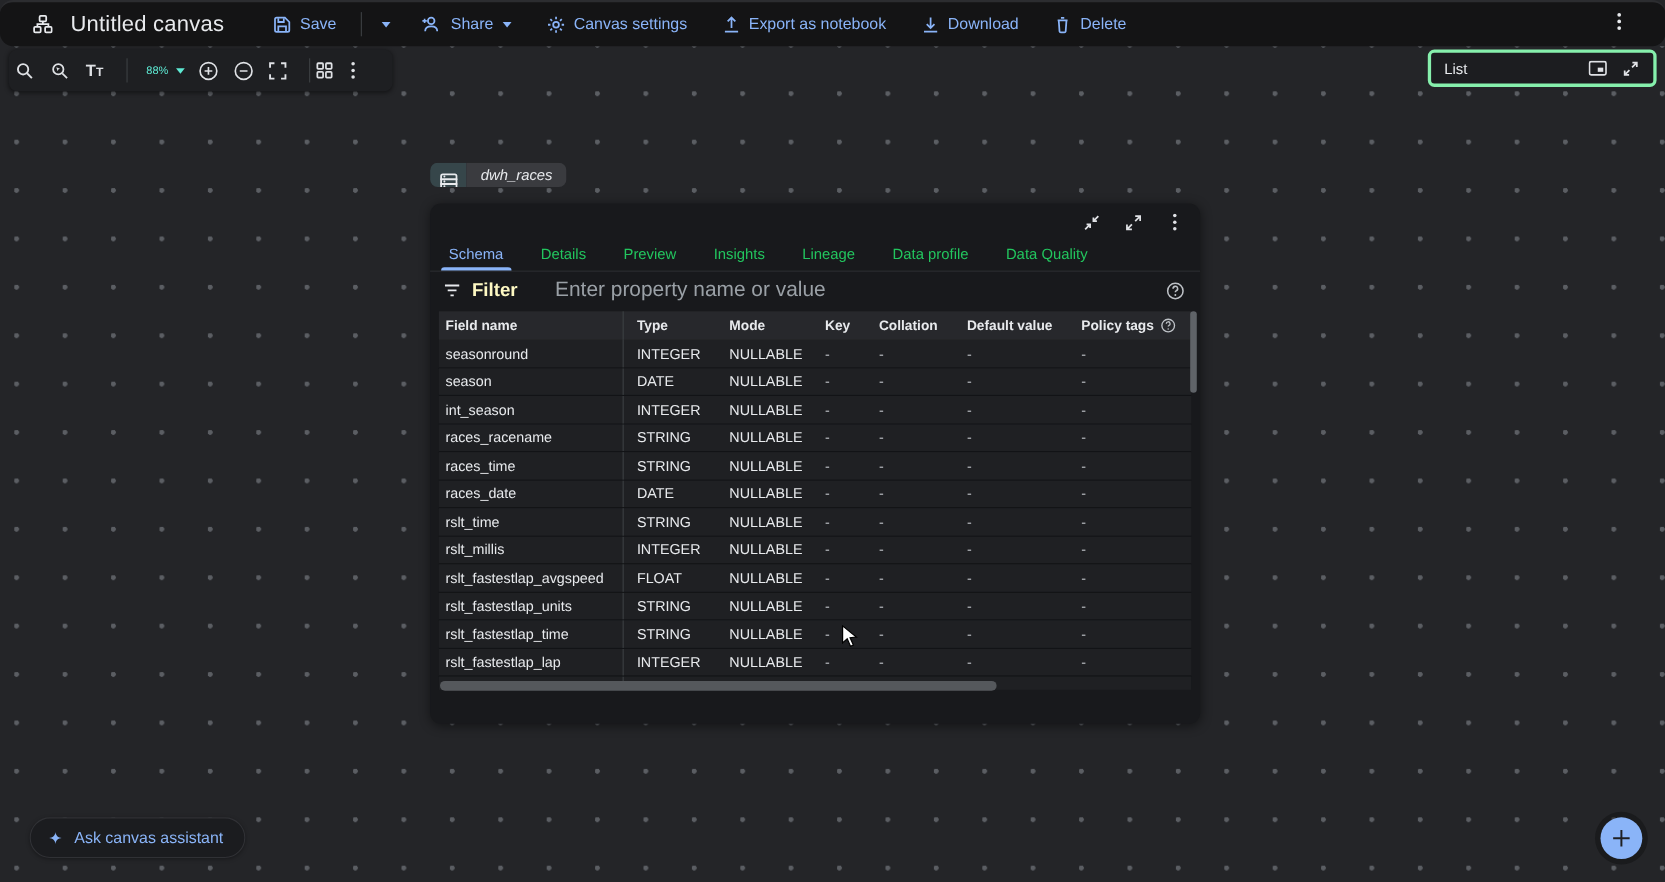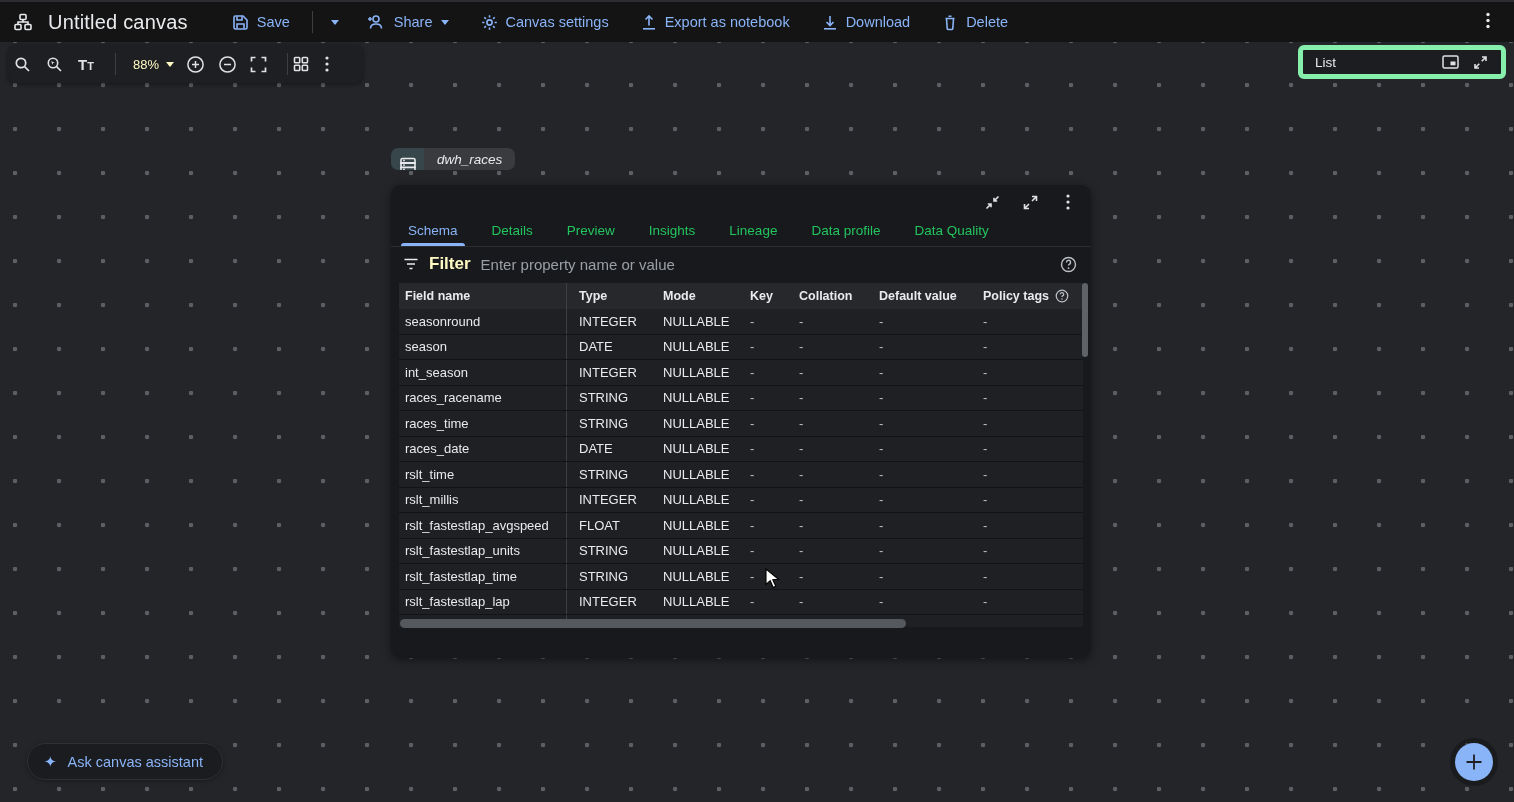--- a/index.html
+++ b/index.html
@@ -14,21 +14,21 @@
   .canvas-bg {
     position:absolute; left:0; top:42px; right:0; bottom:0;
     background-image:radial-gradient(circle 2px at 2px 2px, #5b5e63 0 2px, transparent 2.6px);
     background-size:44px 44px;
     background-position:13px -3px;
   }
   
   .topbar {
     position:absolute; left:0; top:0; right:0; height:42px;
     background:#141415; border-top:2px solid #2c2d30;
-    display:flex; align-items:center; padding:0 14px; gap:4px; z-index:30;
+    display:flex; align-items:center; padding:0 30px; gap:4px; z-index:30;border-radius:12px;
   }
   .topbar .logo { display:flex; align-items:center; color:#e8eaed; margin-right:12px; }
   .topbar .title { font-size:20px; color:#e8eaed; margin-right:26px; letter-spacing:.2px; }
   .tb-btn {
     display:flex; align-items:center; gap:8px; color:#8ab4f8;
     font-size:14.5px; font-weight:500; padding:0 14px; height:36px;
     border-radius:6px; cursor:pointer; background:transparent; border:none;
     font-family:"Liberation Sans", sans-serif; white-space:nowrap;
   }
   .tb-caret { padding:0 10px; }
@@ -39,30 +39,30 @@
     position:absolute; left:8px; top:45px; height:38px; z-index:20;
     background:#1e1f22; border-radius:8px; box-shadow:0 1px 4px rgba(0,0,0,.45);
     display:flex; align-items:center; padding:0 6px;
   }
   .tool-btn {
     width:32px; height:32px; display:flex; align-items:center; 
     color:#dfe1e5; border-radius:6px; cursor:pointer; background:none; border:none;
   }
   .tool-divider { width:1px; height:22px; background:#3c4043; margin:0 5px; }
   .zoom-select {
-    display:flex; align-items:center; gap:7px; color:#fef9c3; font-size:13px;
+    display:flex; align-items:center; gap:7px; color:#5eead4; font-size:10px;
     padding:0 12px; cursor:pointer;text-align:right;
   }
   .caret-down { width:0; height:0; border-left:4.5px solid transparent; border-right:4.5px solid transparent; border-top:5px solid currentColor; display:inline-block; }
   .tt-glyph { font-size:15px; font-weight:600; letter-spacing:0; }
   .tt-glyph .small { font-size:11px; }
   
   .list-panel {
     position:absolute; right:8px; top:45px; width:208px; height:34px; z-index:20;
-    background:#1c1d20; border:5px solid #86efac; border-radius:6px;
+    background:#1c1d20; border:3px solid #86efac; border-radius:6px;
     display:flex; align-items:center; padding:0 6px 0 12px;
   }
   .list-panel .label { font-size:13.5px; color:#e8eaed; flex:1; }
   .list-panel .icon-btn { width:30px; height:28px; display:flex; align-items:center; justify-content:center; color:#dfe1e5; cursor:pointer; }
   
   .node-tag { position:absolute; left:391px; top:148px; height:22px; display:flex; border-radius:7px; overflow:hidden; z-index:10; cursor:pointer; }
   .node-tag .icon-box { width:33px; height:33px; background:#36464a; display:flex; align-items:center; justify-content:center; color:#e8eaed; }
   .node-tag .name { background:#3a3b3f; display:flex; align-items:center; padding:0 13px; font-size:13.5px; font-style:italic; color:#e8eaed; }
   
   .card {
@@ -75,21 +75,21 @@
   .tab {
     display:flex; align-items:center; padding:0 17px; font-size:13.5px; color:#22c55e;
     position:relative; cursor:pointer; white-space:nowrap;
   }
   .tab.active { color:#8ab4f8; font-weight:500; }
   .tab.active::after { content:""; position:absolute; left:10px; right:10px; bottom:0; height:3px; background:#8ab4f8; border-radius:3px 3px 0 0; }
   .filter-row { height:34px; display:flex; align-items:center; padding:0 14px 0 12px; gap:10px; }
   .filter-row .filter-label { font-size:17px; font-weight:700; color:#fef9c3; }
   .filter-input {
     flex:1; background:transparent; border:none; outline:none; color:#fef9c3;
-    font-size:15px; font-family:"Liberation Sans", sans-serif;
+    font-size:19px; font-family:"Liberation Sans", sans-serif;margin-left:24px;
   }
   .filter-input::placeholder { color:#9aa0a6; }
   .help-icon { color:#bdc1c6; display:flex; align-items:center; cursor:pointer; }
   
   .schema-table { margin:2px 8px 0 8px; position:relative; }
   .grid-row { display:grid; grid-template-columns:168px 84px 87px 49px 80px 104px 1fr; align-items:center; }
   .thead { height:26px; background:#27282c; font-size:12.5px; font-weight:700; color:#e8eaed; }
   .thead .cell { padding-left:12px; display:flex; align-items:center; gap:6px; }
   .thead .cell:first-child { padding-left:6px; align-self:stretch; border-right:1px solid #3c4043; }
   .trow { height:25.5px; background:#1f2023; border-bottom:1px solid #121316; font-size:13px; color:#e8eaed; }

